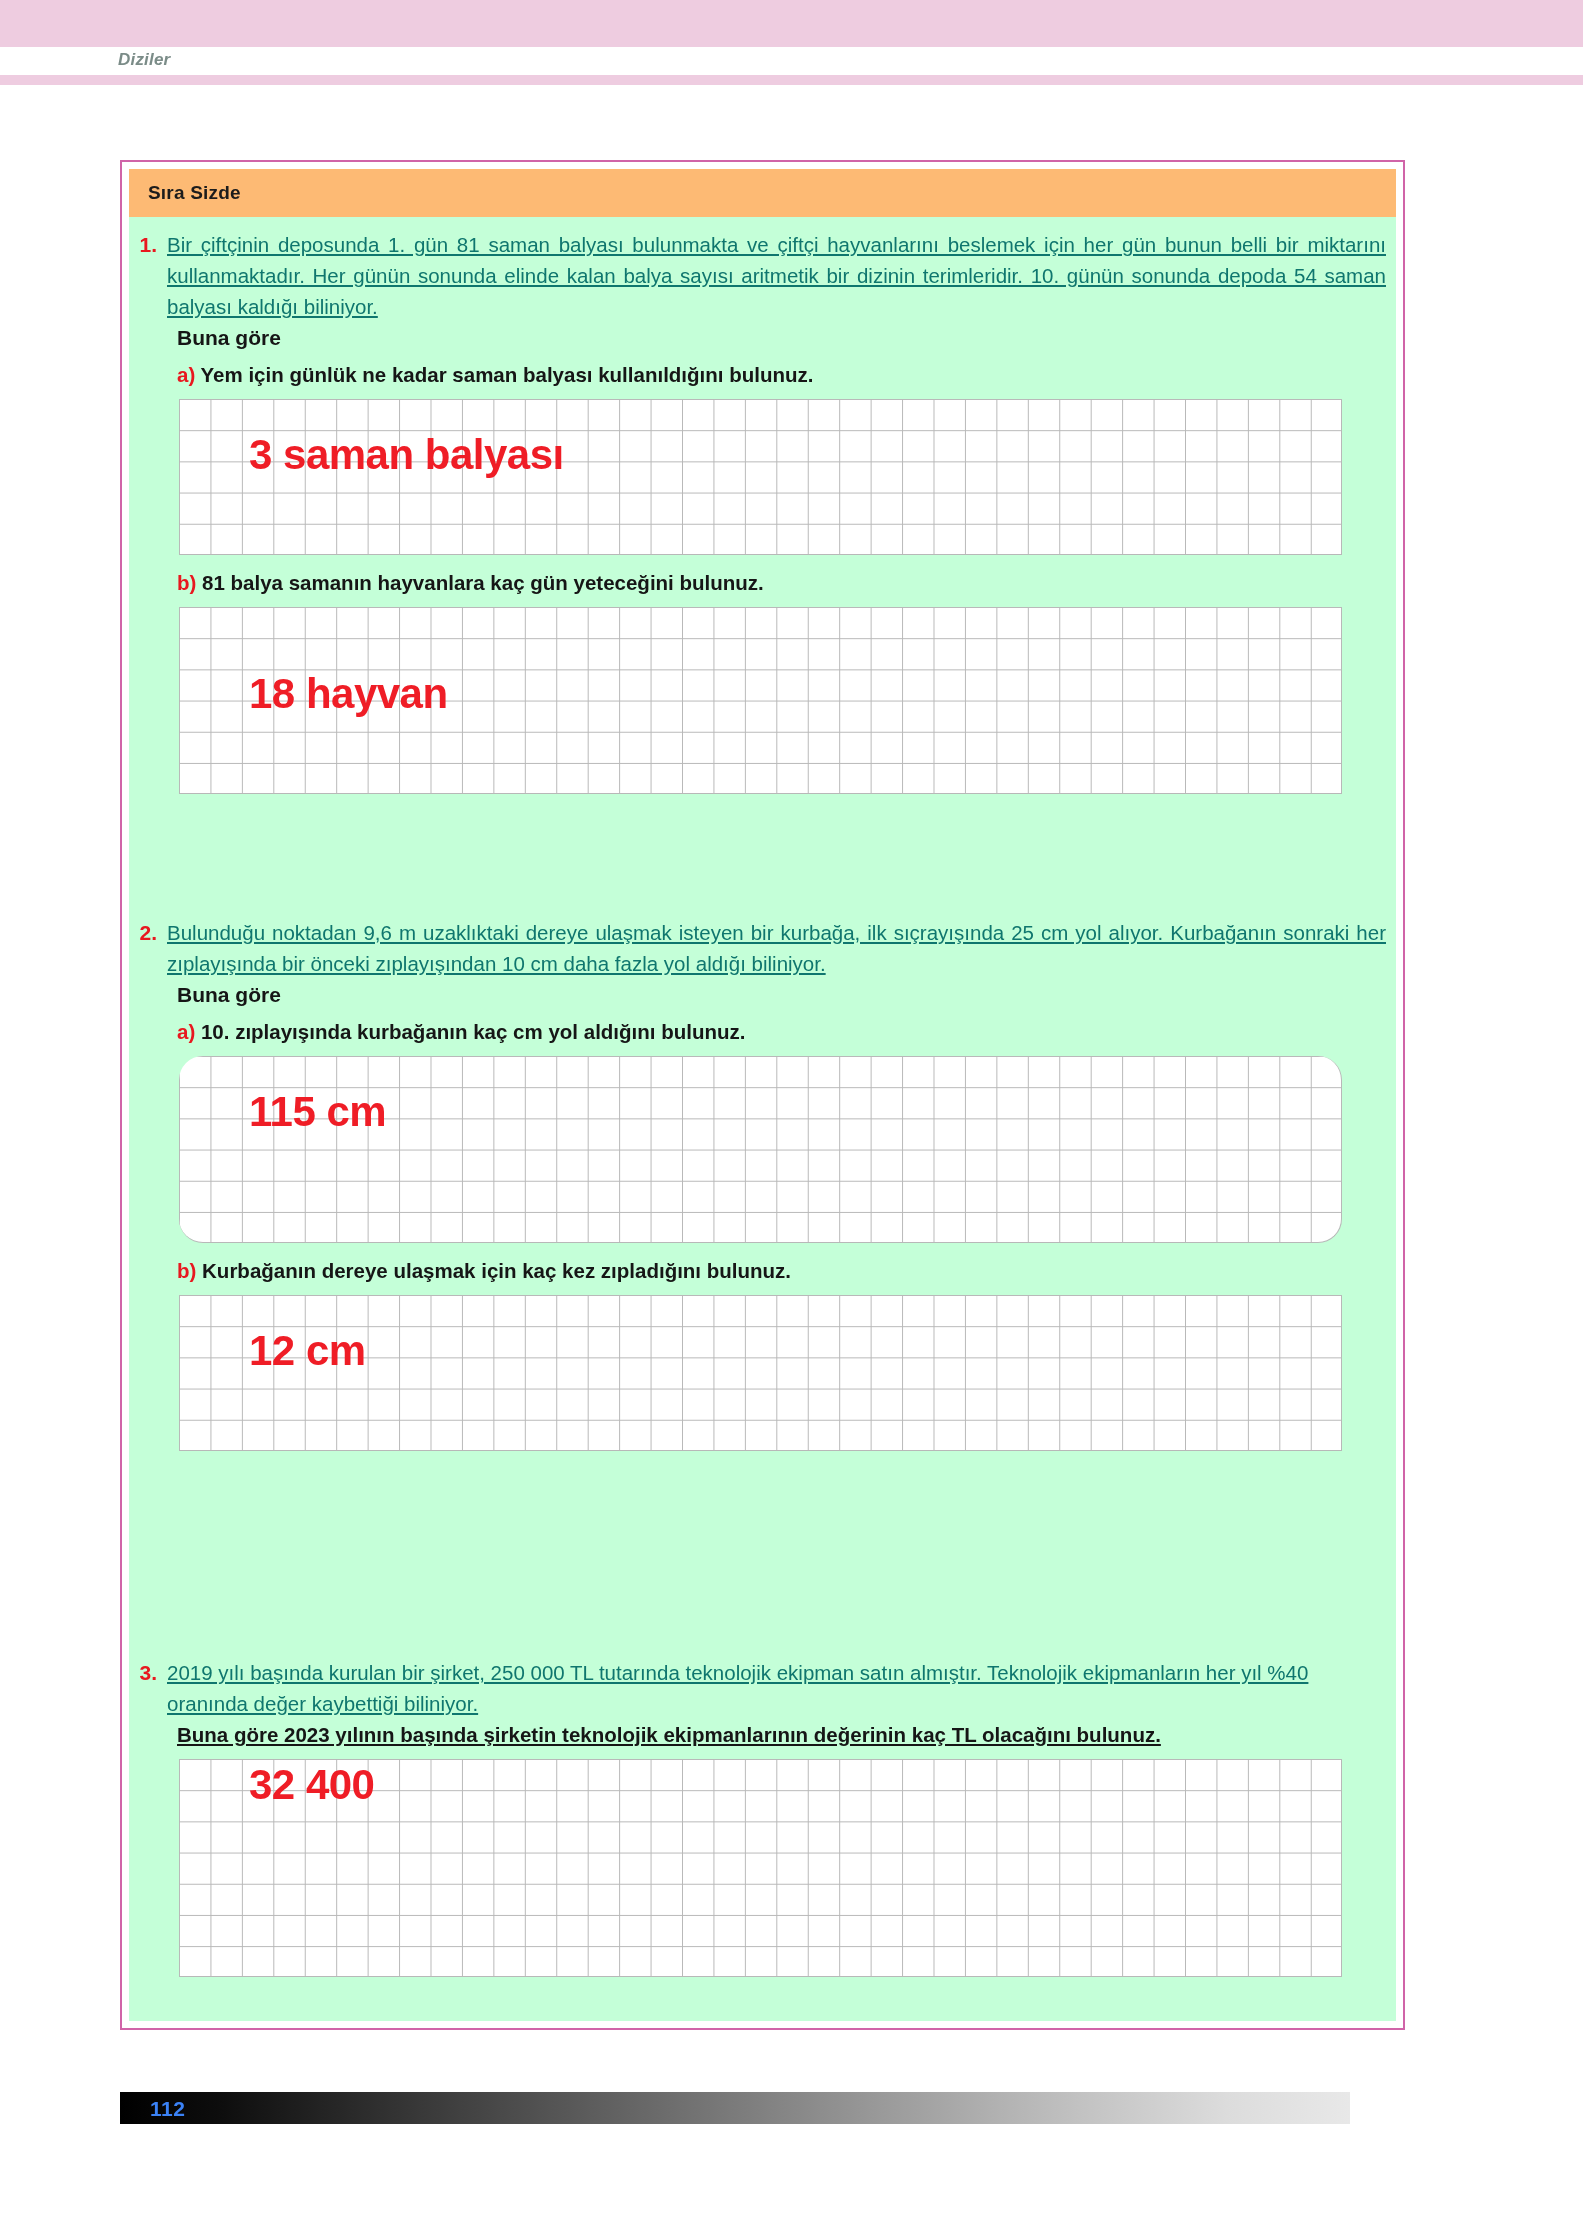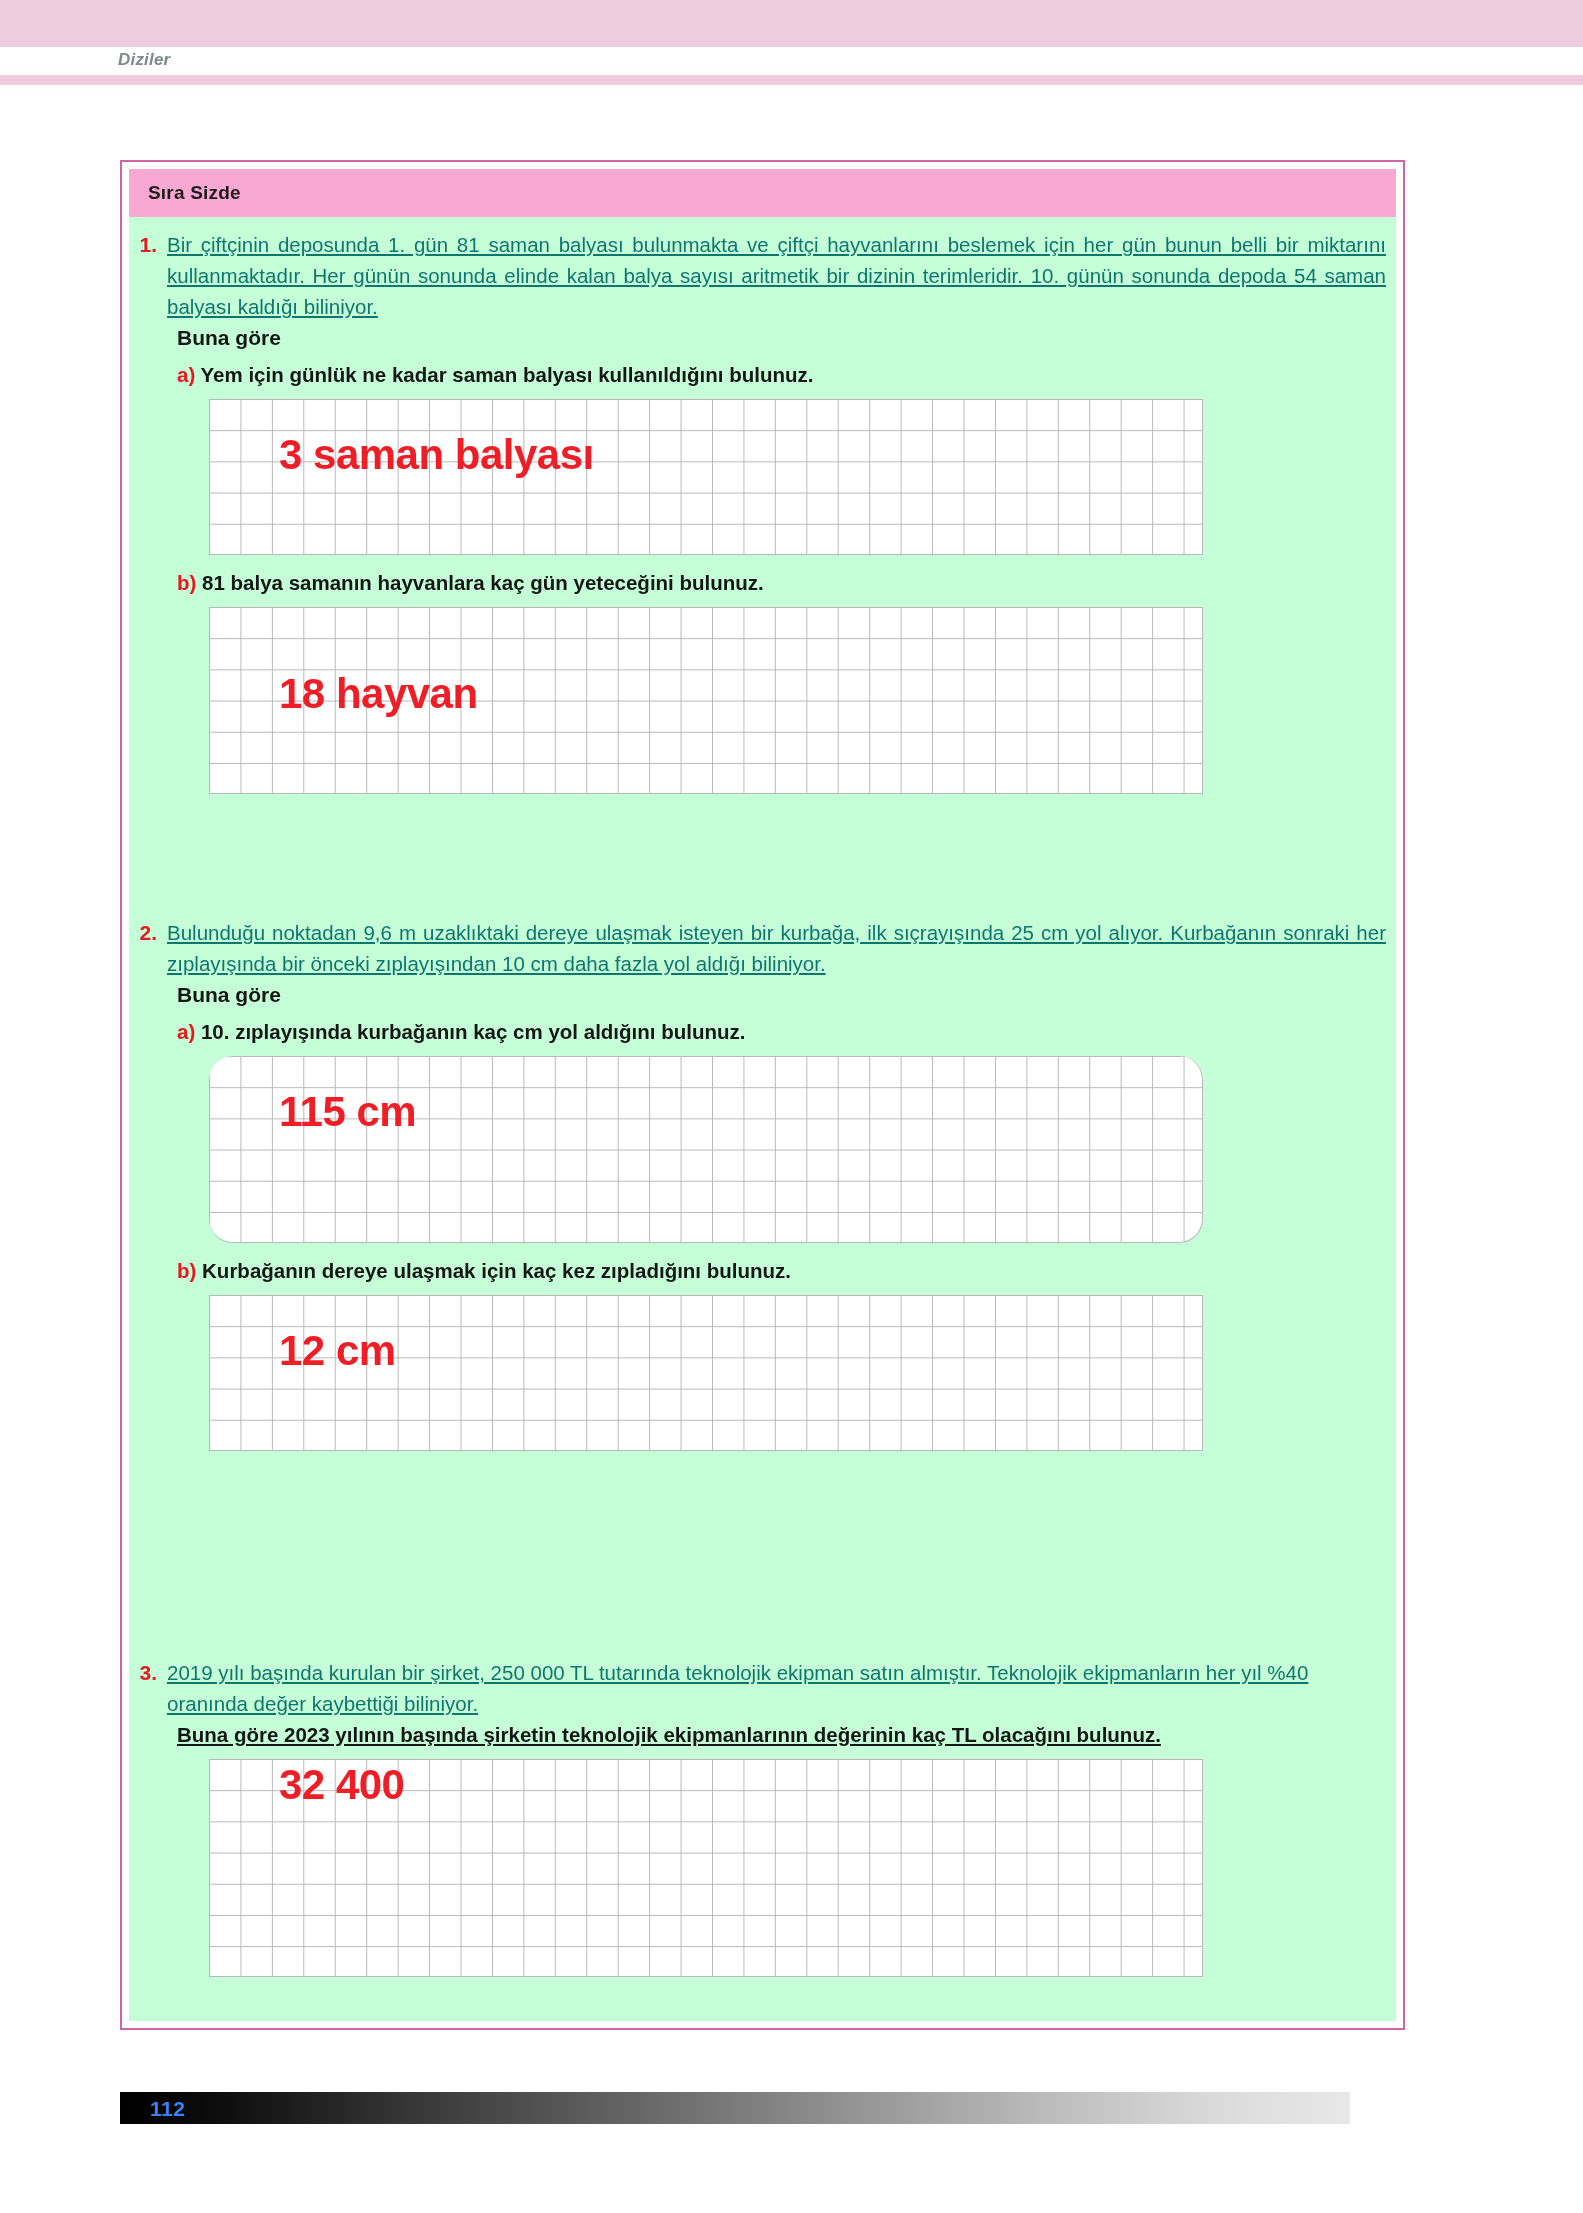--- a/index.html
+++ b/index.html
@@ -70,21 +70,21 @@
     box-sizing: border-box;
   }
 
   
   .banner {
     position: absolute;
     left: 129px;
     top: 169px;
     width: 1267px;
     height: 48px;
-    background: #f9a8d4;
+    background: #fdba74;
     display: flex;
     align-items: center;
     box-sizing: border-box;
     padding-left: 19px;
   }
   .banner-label {
     font-size: 19px;
     font-weight: bold;
     color: #1c1c1c;
     letter-spacing: 0.2px;
@@ -149,22 +149,22 @@
     color: #161616;
     line-height: 31px;
     margin-left: 48px;
     padding-right: 4px;
     text-decoration: underline;
   }
 
   
   .grid-box {
     position: relative;
-    margin-left: 80px;
-    width: 994px;
+    margin-left: 50px;
+    width: 1163px;
     background-color: #ffffff;
     background-image:
       linear-gradient(to right, #b8b8b8 1px, transparent 1px),
       linear-gradient(to bottom, #b8b8b8 1px, transparent 1px);
     background-size: 31.45px 31.2px;
     background-position: 0 0, 0 0;
     border-right: 1px solid #b8b8b8;
     border-bottom: 1px solid #b8b8b8;
     box-sizing: border-box;
   }

